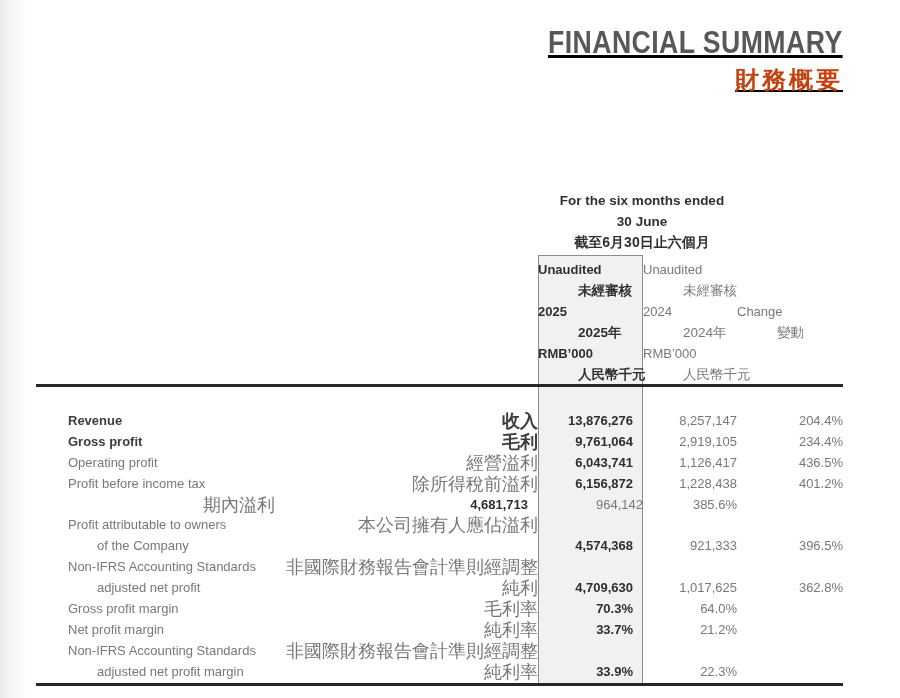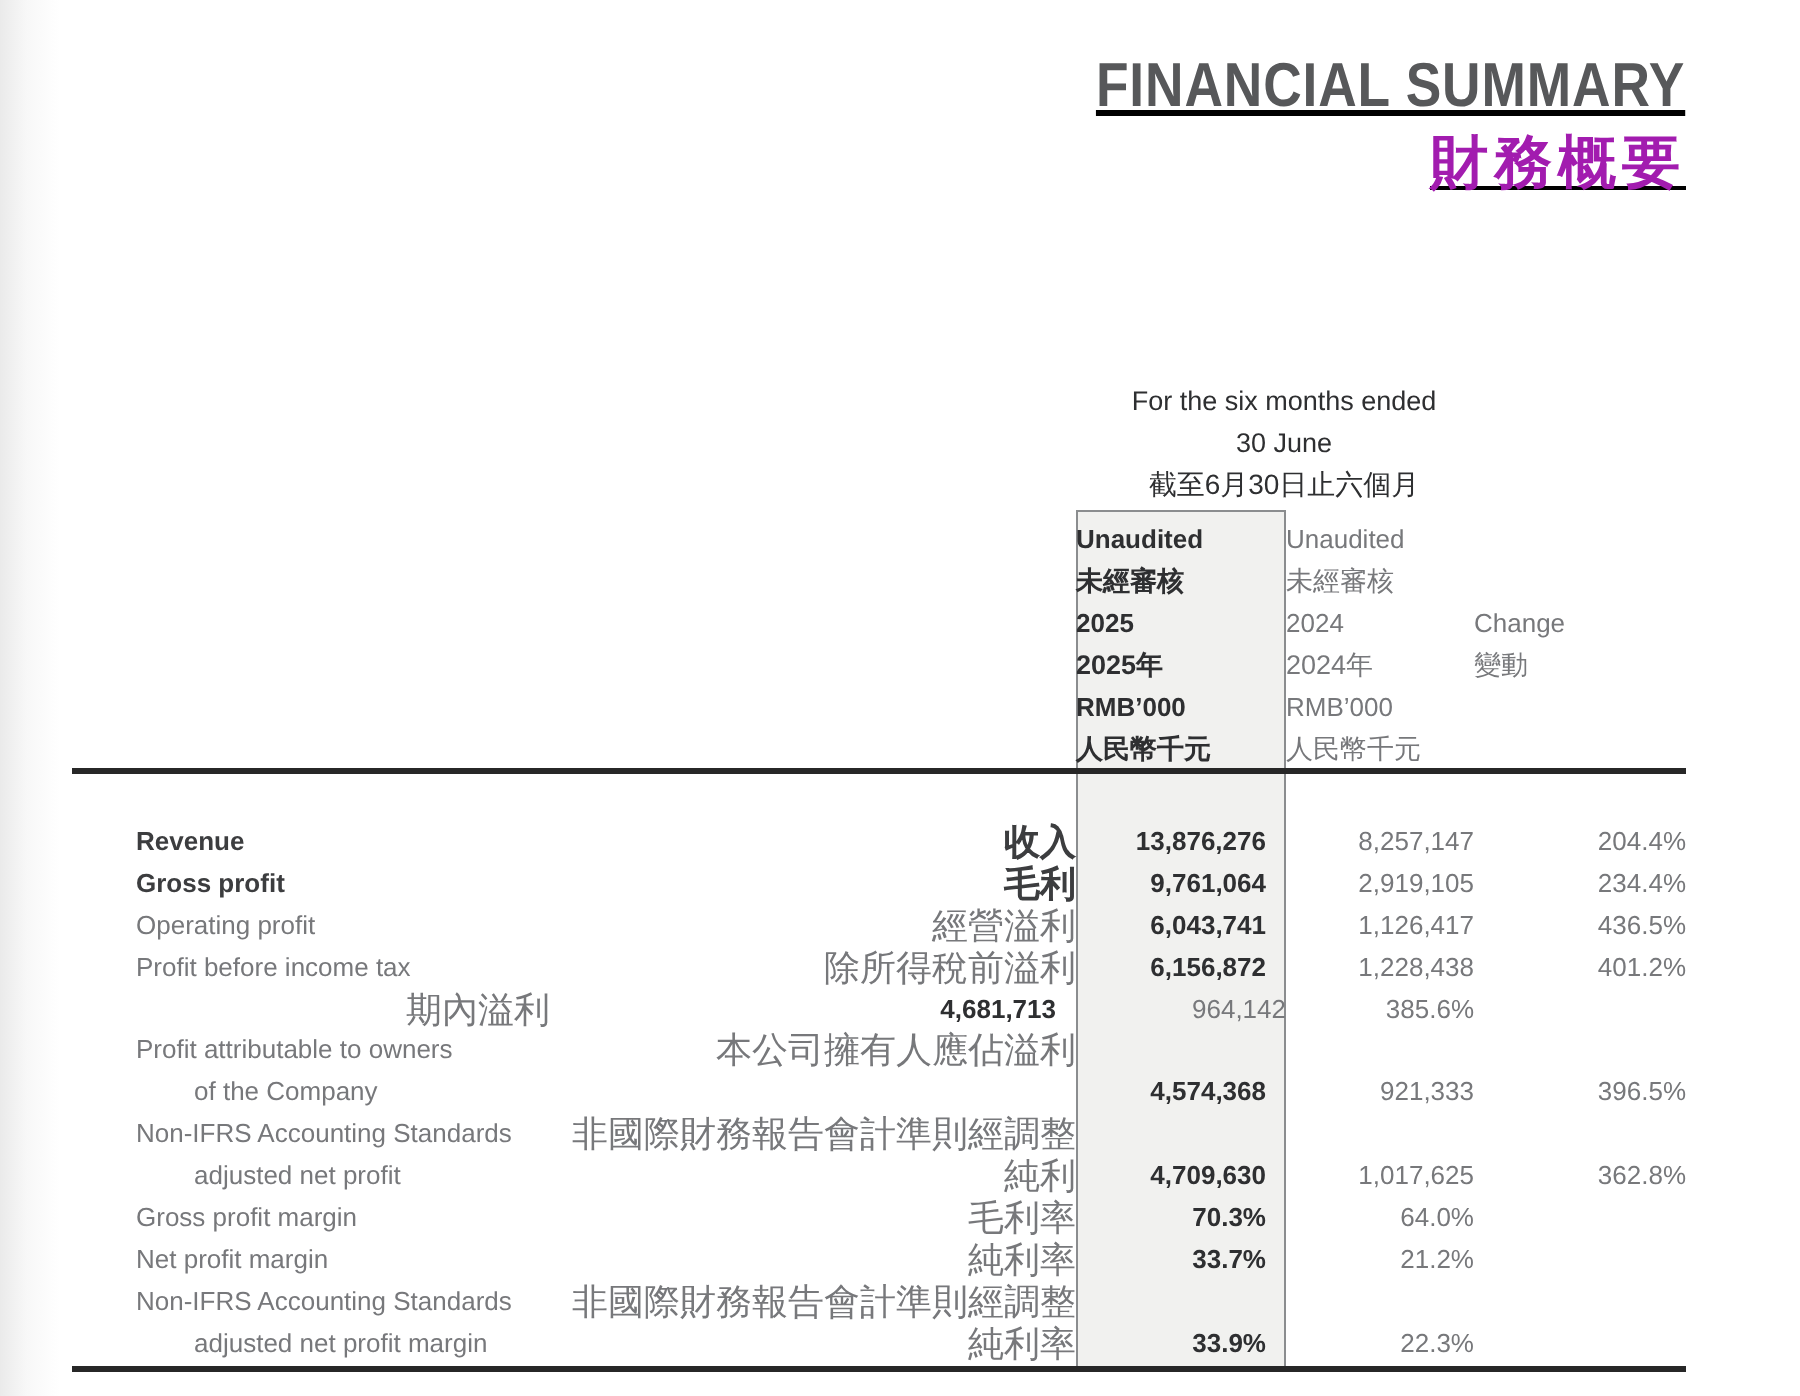--- a/index.html
+++ b/index.html
@@ -14,27 +14,27 @@
     background:linear-gradient(90deg,#eaeaea 0%,#f8f8f8 45%,#ffffff 100%);
   }
   
   .titles{position:absolute;top:27px;right:57px;text-align:right;text-decoration:underline;}
   .title-en{
     margin:0;font-size:31px;font-weight:700;color:#57585a;
     letter-spacing:.5px;transform:scaleX(.86);transform-origin:100% 50%;
     white-space:nowrap;line-height:1.05;
   }
   .title-zh{
-    margin:7px 0 16px;font-size:29px;font-weight:600;color:#a21caf;
+    margin:7px 0 16px;font-size:24px;font-weight:600;color:#c2410c;
     letter-spacing:3px;white-space:nowrap;line-height:1.05;
   }
   
   .period{
     position:absolute;left:442px;top:190px;width:400px;text-align:center;
-    font-weight:400;color:#2e2f31;font-size:13.5px;line-height:21px;
+    font-weight:700;color:#2e2f31;font-size:13.5px;line-height:21px;
   }
   .period .p-zh{font-size:14px;}
   
   .hl-box{
     position:absolute;left:538px;top:255px;width:105px;height:429px;
     background:#f1f1ef;border:1px solid #8b8d8f;border-bottom:none;
     box-sizing:border-box;
   }
   
   .grid{position:absolute;left:36px;width:807px;}
@@ -44,21 +44,21 @@
   .thead .tr{height:21px;}
   .td{white-space:nowrap;line-height:20.9px;overflow:visible;}
   .thead .td{line-height:21px;}
   .en{font-size:13px;color:#77787b;margin-left:32px;}
   .zh{font-size:18px;color:#77787b;text-align:right;}
   .num{text-align:right;font-size:13px;color:#77787b;}
   .v25{font-weight:700;color:#2e2f31;padding-right:10px;}
   .th{text-align:left;white-space:nowrap;}
   .c25{font-weight:700;color:#2e2f31;padding-right:10px;font-size:13px;}
   .c24,.chg{color:#77787b;font-size:13px;}
-  .th.cjk{font-size:13.5px;}
+  .th.cjk{font-size:13.5px;margin-left:40px;}
   .tr.b .en,.tr.b .zh{font-weight:700;color:#3c3d3f;}
   .ind{padding-left:29px;}
   
   .rule{position:absolute;left:36px;width:807px;height:3px;background:#272727;}
   .rule-top{top:384px;}
   .rule-bottom{top:683px;}
 </style>
 </head>
 <body>
 

